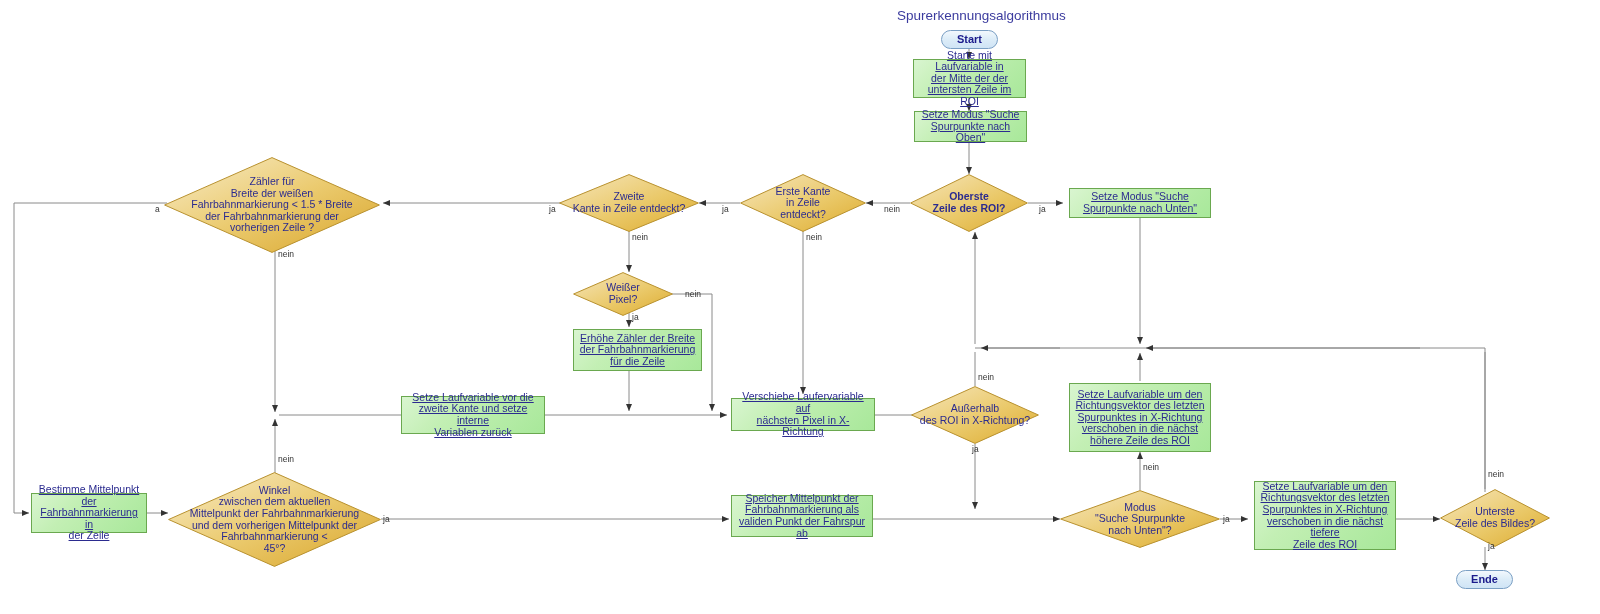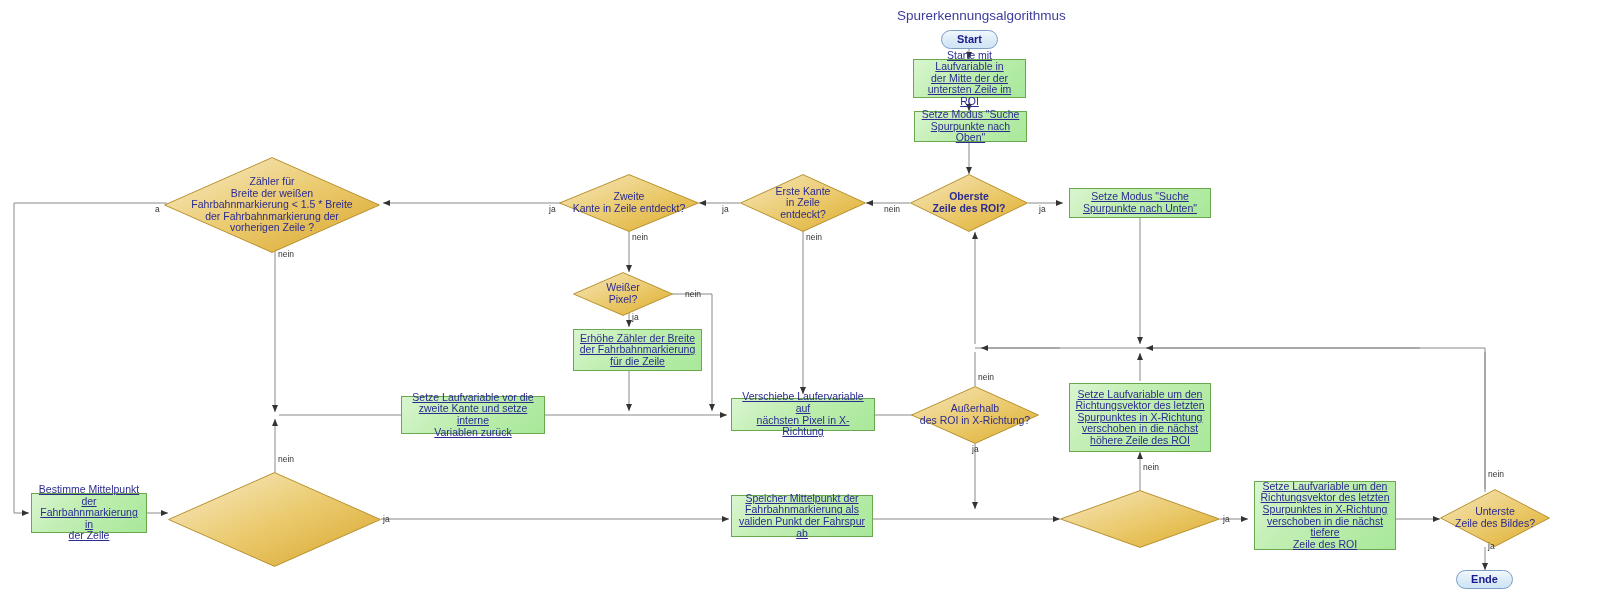--- a/index.html
+++ b/index.html
@@ -311,39 +311,48 @@
     <svg class="dshape" viewBox="0 0 213 95" preserveAspectRatio="none">
       <defs>
           <linearGradient id="gd7" x1="0" y1="0" x2="1" y2="1">
         <stop offset="0%" stop-color="#f8ecca"></stop>
             <stop offset="50%" stop-color="#ebcb70"></stop>
             <stop offset="100%" stop-color="#d9a52a"></stop>
       </linearGradient>
         </defs>
       <polygon points="106.5,0.6 212.4,47.5 106.5,94.4 0.6,47.5" fill="url(#gd7)" stroke="#b8912f" stroke-width="1"></polygon>
     </svg>
+    <span class="dtext" style="width:88%">Winkel
+zwischen dem aktuellen
+Mittelpunkt der Fahrbahnmarkierung
+und dem vorherigen Mittelpunkt der
+Fahrbahnmarkierung &lt;
+45°?</span>
   </div>
 
   <div class="node proc" style="left:731px;top:495px;width:142px;height:42px;">
     <span>Speicher Mittelpunkt der
 Fahrbahnmarkierung als
 validen Punkt der Fahrspur ab</span>
   </div>
 
   <div class="node dec" style="left:1060px;top:490px;width:160px;height:58px;">
     <svg class="dshape" viewBox="0 0 160 58" preserveAspectRatio="none">
       <defs>
           <linearGradient id="gd8" x1="0" y1="0" x2="1" y2="1">
         <stop offset="0%" stop-color="#f6e6bd"></stop>
             <stop offset="55%" stop-color="#eac96a"></stop>
             <stop offset="100%" stop-color="#ddab2e"></stop>
       </linearGradient>
         </defs>
       <polygon points="80,0.6 159.4,29 80,57.4 0.6,29" fill="url(#gd8)" stroke="#b8912f" stroke-width="1"></polygon>
     </svg>
+    <span class="dtext">Modus
+"Suche Spurpunkte
+nach Unten"?</span>
   </div>
 
   <div class="node proc" style="left:1254px;top:481px;width:142px;height:69px;">
     <span>Setze Laufvariable um den
 Richtungsvektor des letzten
 Spurpunktes in X-Richtung
 verschoben in die nächst tiefere
 Zeile des ROI</span>
   </div>
 

